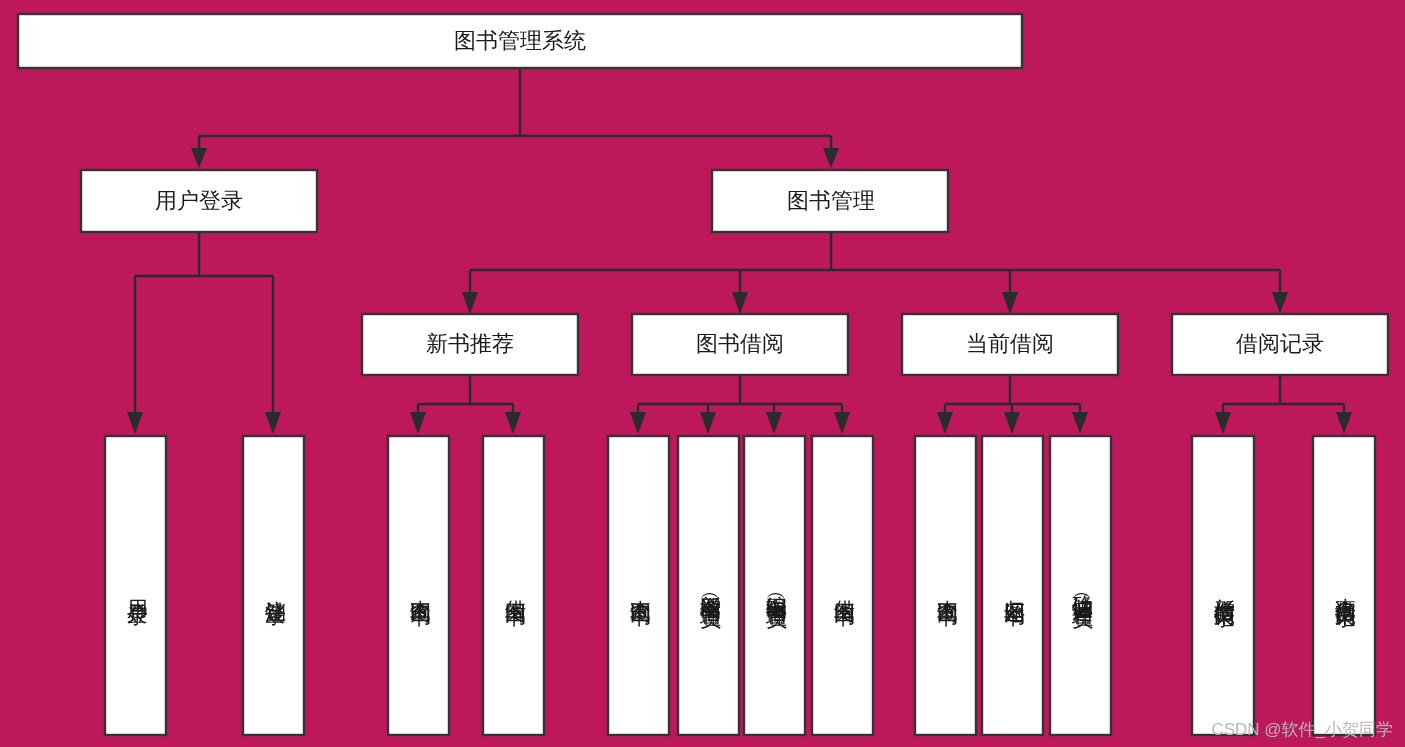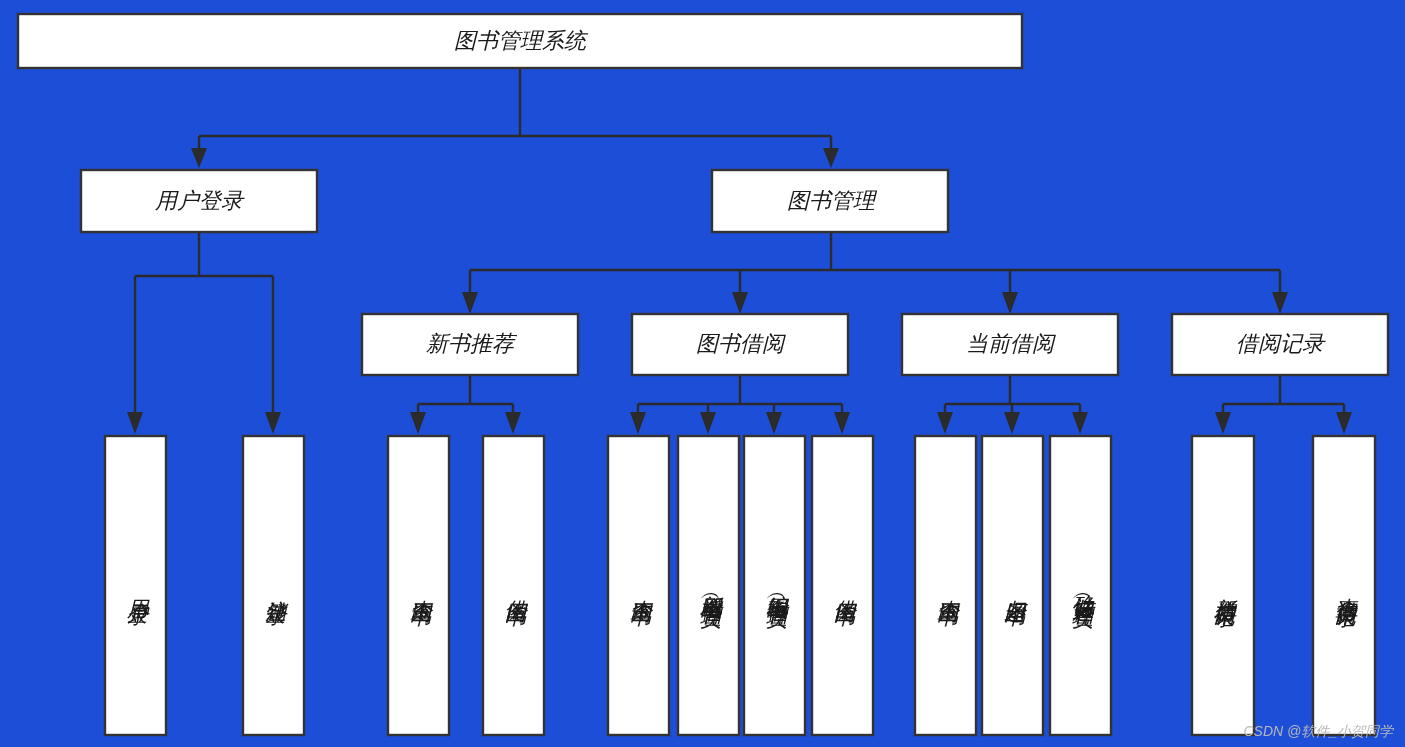--- a/index.html
+++ b/index.html
@@ -10,22 +10,21 @@
   body {
     width: 1405px;
     height: 747px;
     font-family: "Liberation Sans", "DejaVu Sans", sans-serif;
     overflow: hidden;
   }
   #diagram-root {
     position: relative;
     width: 1405px;
     height: 747px;
-    background: #1d4ed8;
-    font-style: italic;
+    background: #be185d;
   }
   svg#tree-svg {
     position: absolute;
     left: 0;
     top: 0;
     width: 1405px;
     height: 747px;
     display: block;
   }
   .node-box {
@@ -52,21 +51,21 @@
   }
   .arrow-head {
     fill: #2b2b2b;
     stroke: none;
   }
   .watermark {
     position: absolute;
     right: 12px;
     bottom: 6px;
     font-family: "Liberation Sans", "DejaVu Sans", sans-serif;
-    font-size: 14px;
+    font-size: 17px;
     color: #b8b8b8;
     white-space: nowrap;
     pointer-events: none;
   }
 </style>
 </head>
 <body>
 
 <div id="diagram-root">
 

